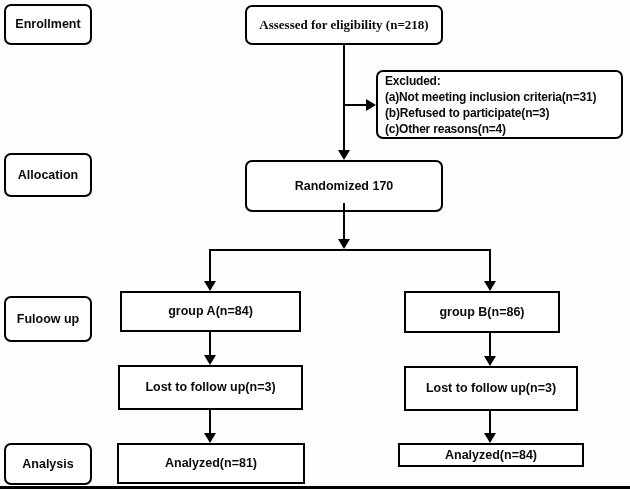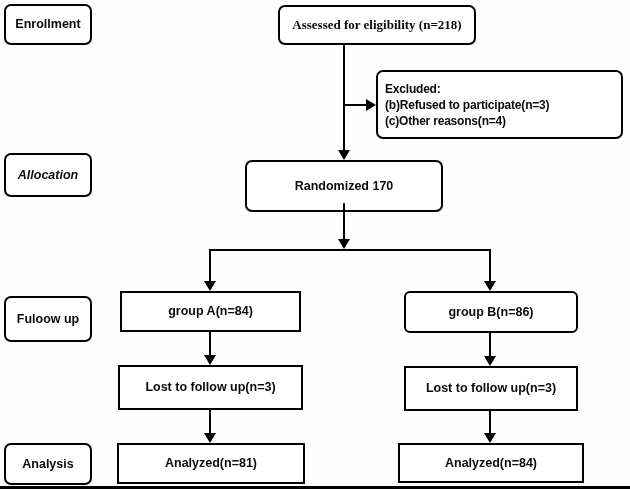--- a/index.html
+++ b/index.html
@@ -54,62 +54,63 @@
   .bottom-rule{position:absolute;left:0;top:486px;width:630px;height:3px;background:#000000;}
 </style>
 </head>
 <body>
 
 <div class="canvas">
 
   <div class="box rounded" style="left:4px;top:4px;width:88px;height:41px;">
     <span>Enrollment</span>
   </div>
-  <div class="box rounded" style="left:4px;top:153px;width:88px;height:44px;font-style:italic;">
+  <div class="box rounded" style="left:4px;top:153px;width:88px;height:44px;">
     <span>Allocation</span>
   </div>
   <div class="box rounded" style="left:4px;top:443px;width:88px;height:42px;">
     <span>Analysis</span>
   </div>
   <div class="box rounded" style="left:4px;top:296px;width:88px;height:46px;">
     <span>Fuloow up</span>
   </div>
 
-  <div class="box rounded serif" style="left:245px;top:5px;width:198px;height:40px;margin-left:33px;">
+  <div class="box rounded serif" style="left:245px;top:5px;width:198px;height:40px;">
     <span>Assessed for eligibility (n=218)</span>
   </div>
 
   <div class="box rounded excluded" style="left:376px;top:70px;width:247px;height:69px;">
     <span>Excluded:</span>
+    <span>(a)Not meeting inclusion criteria(n=31)</span>
     <span>(b)Refused to participate(n=3)</span>
     <span>(c)Other reasons(n=4)</span>
   </div>
 
   <div class="box rounded" style="left:245px;top:160px;width:198px;height:52px;">
     <span>Randomized 170</span>
   </div>
 
   <div class="box" style="left:120px;top:291px;width:181px;height:41px;text-align:right;">
     <span>group A(n=84)</span>
   </div>
-  <div class="box" style="left:404px;top:291px;width:174px;height:42px;border-radius:6px;">
+  <div class="box" style="left:404px;top:291px;width:156px;height:42px;">
     <span>group B(n=86)</span>
   </div>
 
   <div class="box" style="left:118px;top:365px;width:185px;height:45px;">
     <span>Lost to follow up(n=3)</span>
   </div>
   <div class="box" style="left:404px;top:366px;width:174px;height:45px;">
     <span>Lost to follow up(n=3)</span>
   </div>
 
   <div class="box" style="left:117px;top:443px;width:188px;height:41px;">
     <span>Analyzed(n=81)</span>
   </div>
-  <div class="box" style="left:398px;top:443px;width:186px;height:40px;">
+  <div class="box" style="left:398px;top:443px;width:186px;height:24px;">
     <span>Analyzed(n=84)</span>
   </div>
 
   <div class="vline" style="left:343px;top:45px;height:106px;"></div>
   <div class="arr-d" style="left:338px;top:150px;"></div>
 
   <div class="hline" style="left:344px;top:104px;width:23px;"></div>
   <div class="arr-r" style="left:366px;top:99px;"></div>
 
   <div class="vline" style="left:343px;top:203px;height:37px;"></div>

